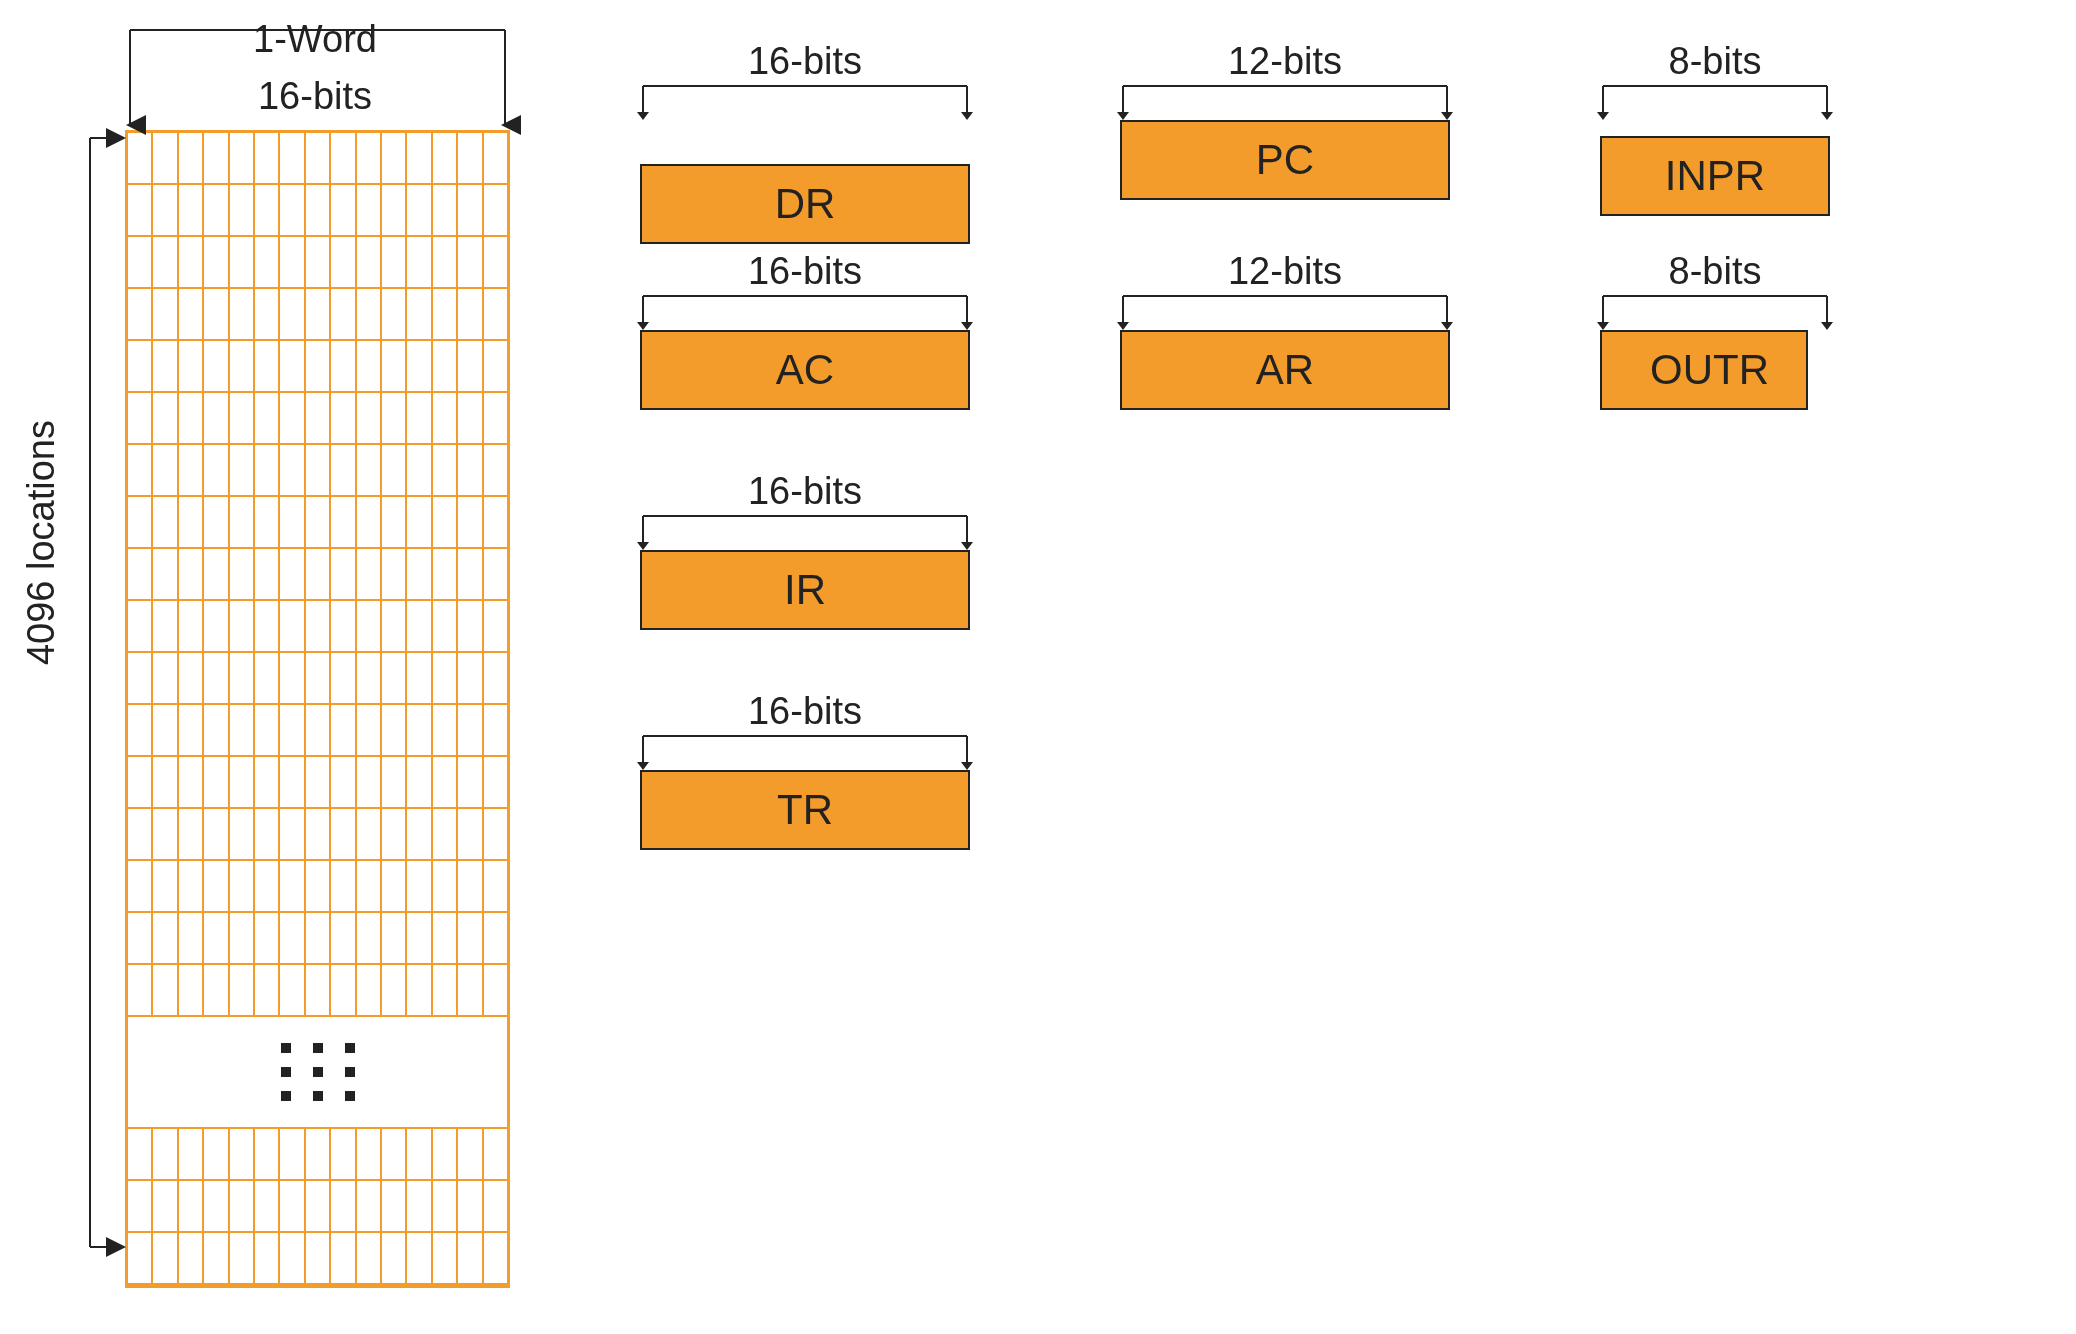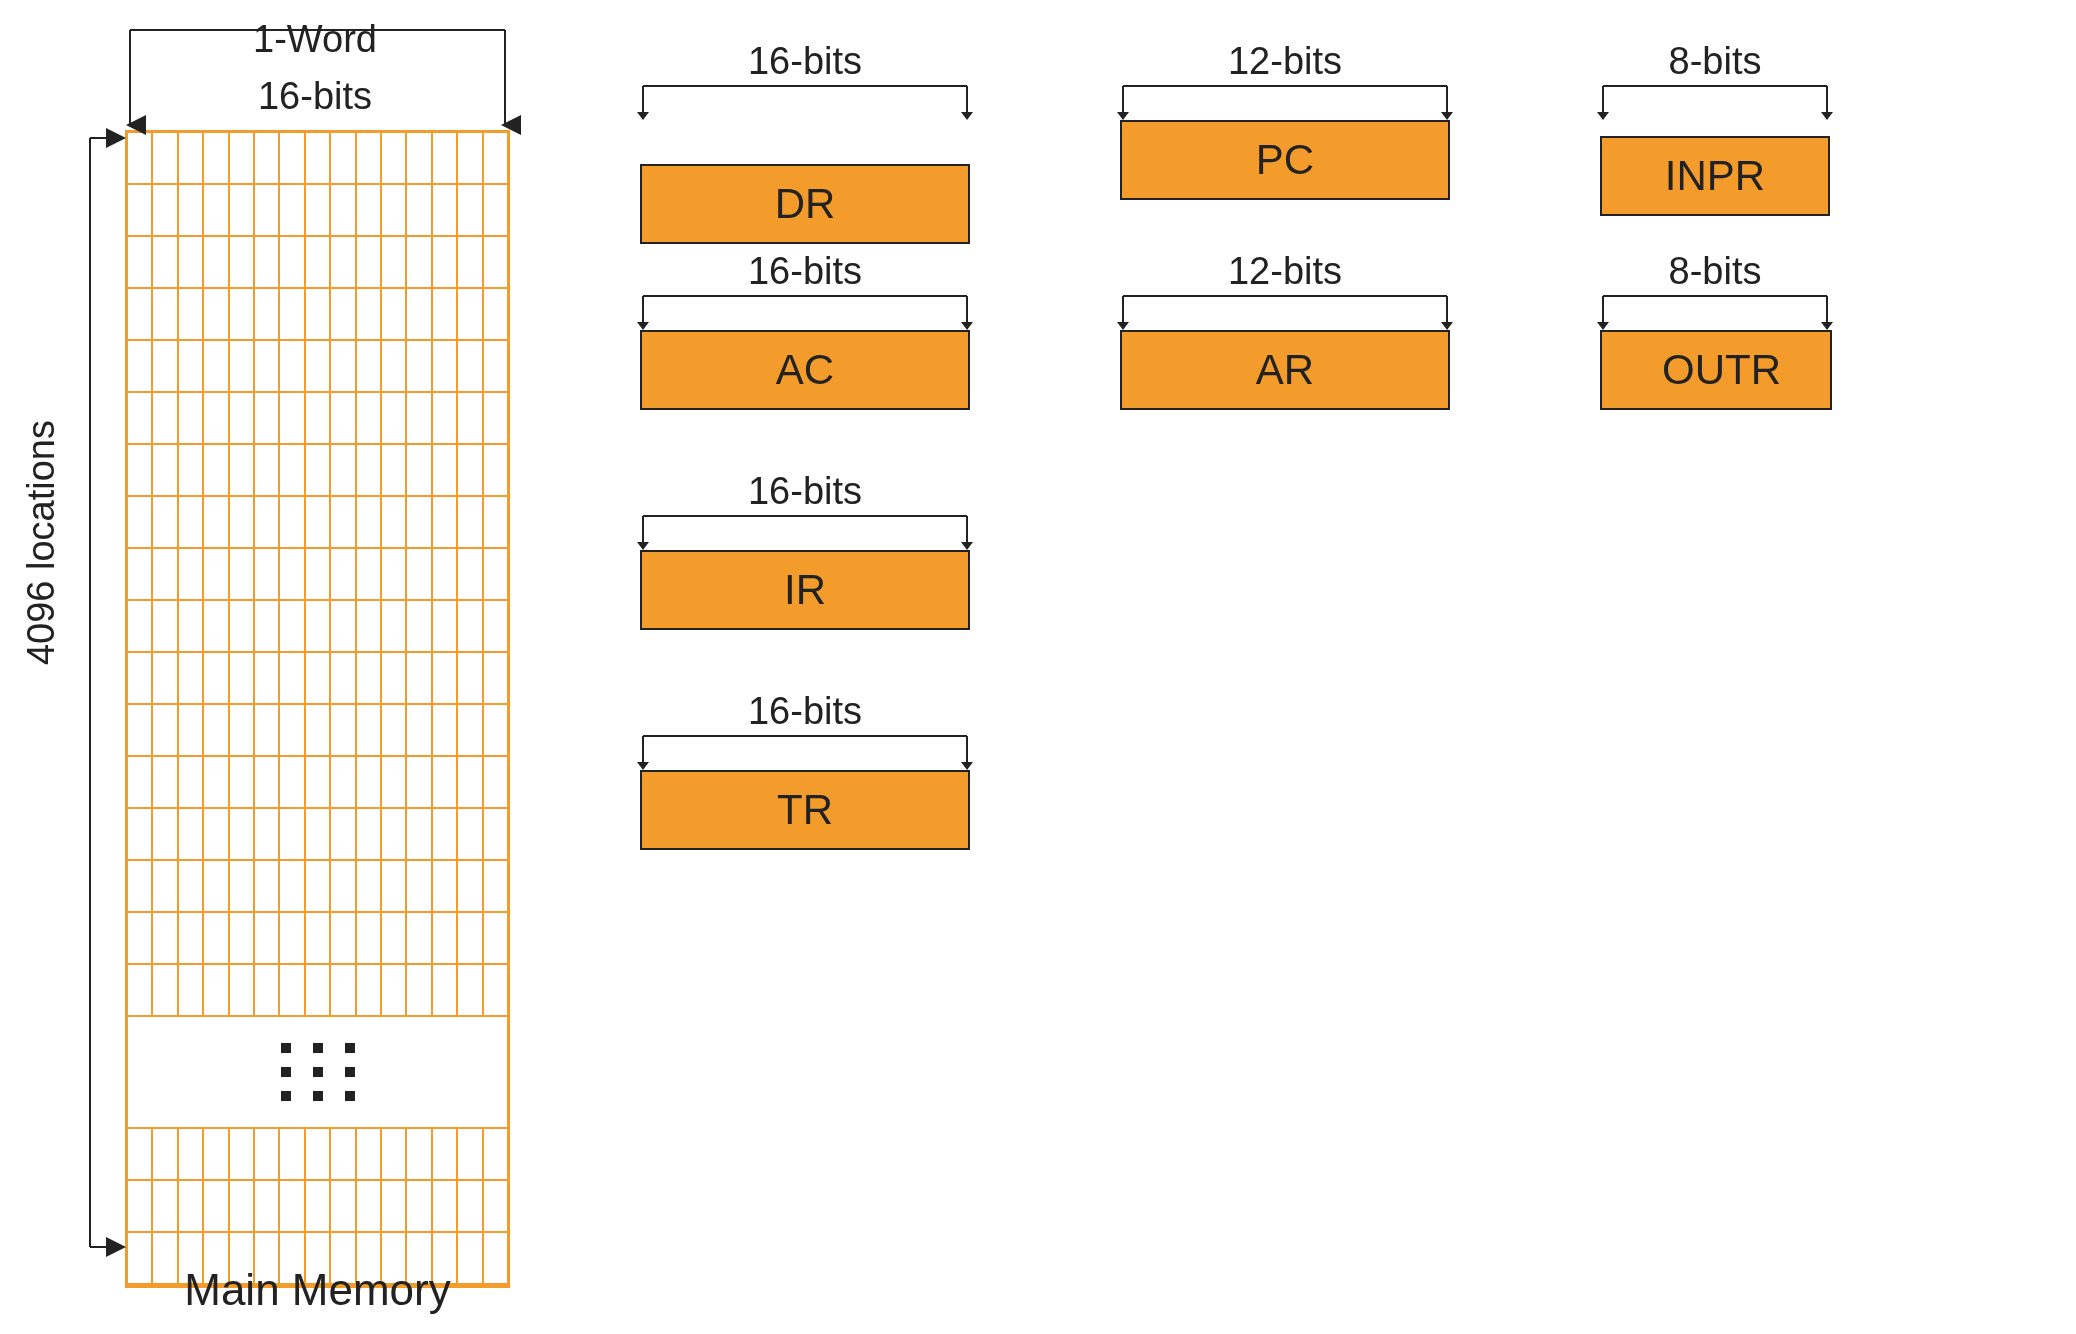--- a/index.html
+++ b/index.html
@@ -449,21 +449,20 @@
         <div class="mem-cell"></div>
         <div class="mem-cell"></div>
         <div class="mem-cell"></div>
         <div class="mem-cell"></div>
         <div class="mem-cell"></div>
         <div class="mem-cell"></div>
         <div class="mem-cell"></div>
       </div>
     </div>
 
-  <div class="label big-label" style="left:125px; top:1265px; width:385px;">Main Memory</div>
 
   <svg class="arrow" style="left:125px; top:25px; width:385px; height:50px;">
     <defs>
       <marker id="ah" markerWidth="12" markerHeight="12" refX="8" refY="5" orient="auto">
         <path d="M0,0 L10,5 L0,10 Z" fill="#222"></path>
       </marker>
       <marker id="ahr" markerWidth="12" markerHeight="12" refX="2" refY="5" orient="auto">
         <path d="M10,0 L0,5 L10,10 Z" fill="#222"></path>
       </marker>
     </defs>
@@ -552,16 +551,16 @@
       </svg>
       <div class="reg" style="left: 1600px; top: 120px; width: 230px; height: 80px; margin-top: 16px;">INPR</div>
       <div class="label" style="left: 1600px; top: 250px; width: 230px;">8-bits</div>
       <svg class="arrow" style="left:1600px; top:292px; width:230px; height:38px;">
         <line x1="3" y1="4" x2="227" y2="4" stroke="#222" stroke-width="2"></line>
         <line x1="3" y1="4" x2="3" y2="32" stroke="#222" stroke-width="2"></line>
         <line x1="227" y1="4" x2="227" y2="32" stroke="#222" stroke-width="2"></line>
         <path d="M-3 30 L3 38 L9 30 Z" fill="#222" transform="translate(0,0)"></path>
         <path d="M221 30 L227 38 L233 30 Z" fill="#222"></path>
       </svg>
-      <div class="reg" style="left: 1600px; top: 330px; width: 232px; height: 80px; padding-left: 11px;">OUTR</div>
+      <div class="reg" style="left: 1600px; top: 330px; width: 208px; height: 80px; padding-left: 11px;">OUTR</div>
     </div>
 
 </div>
 
 </body></html>

